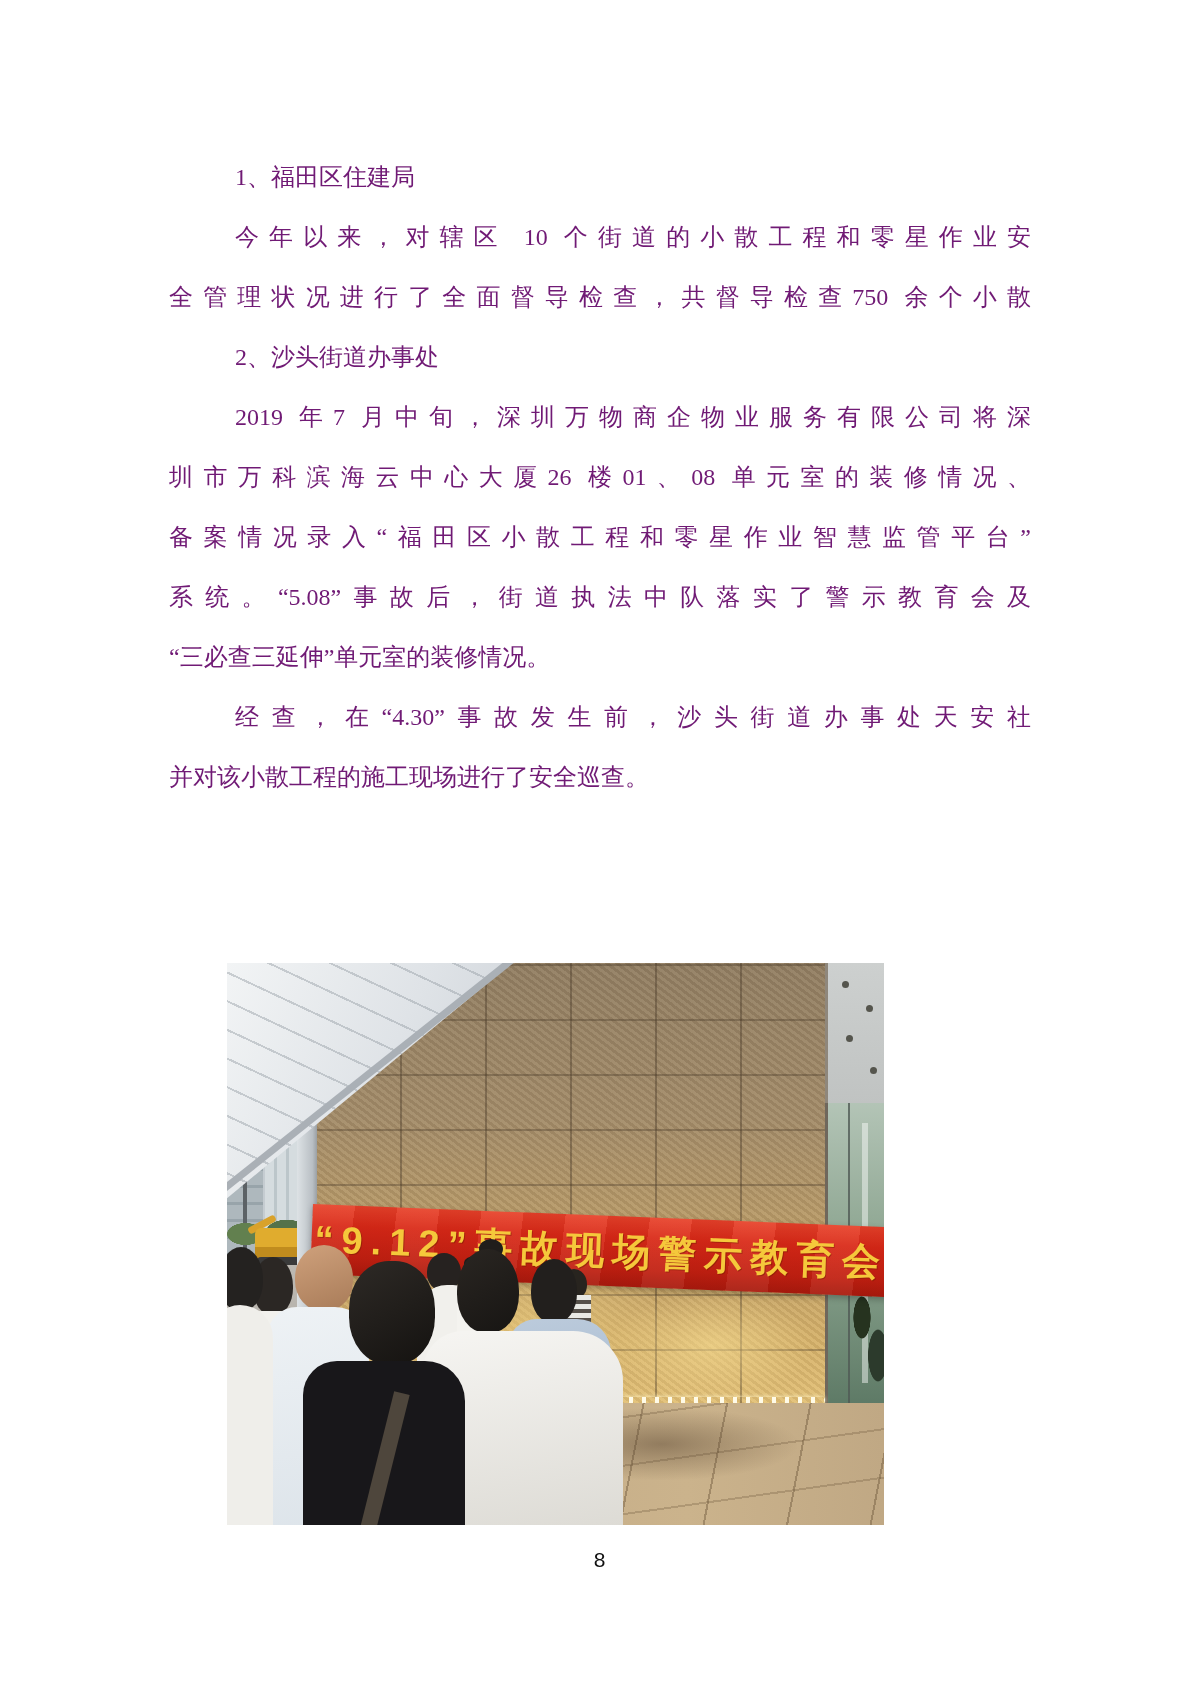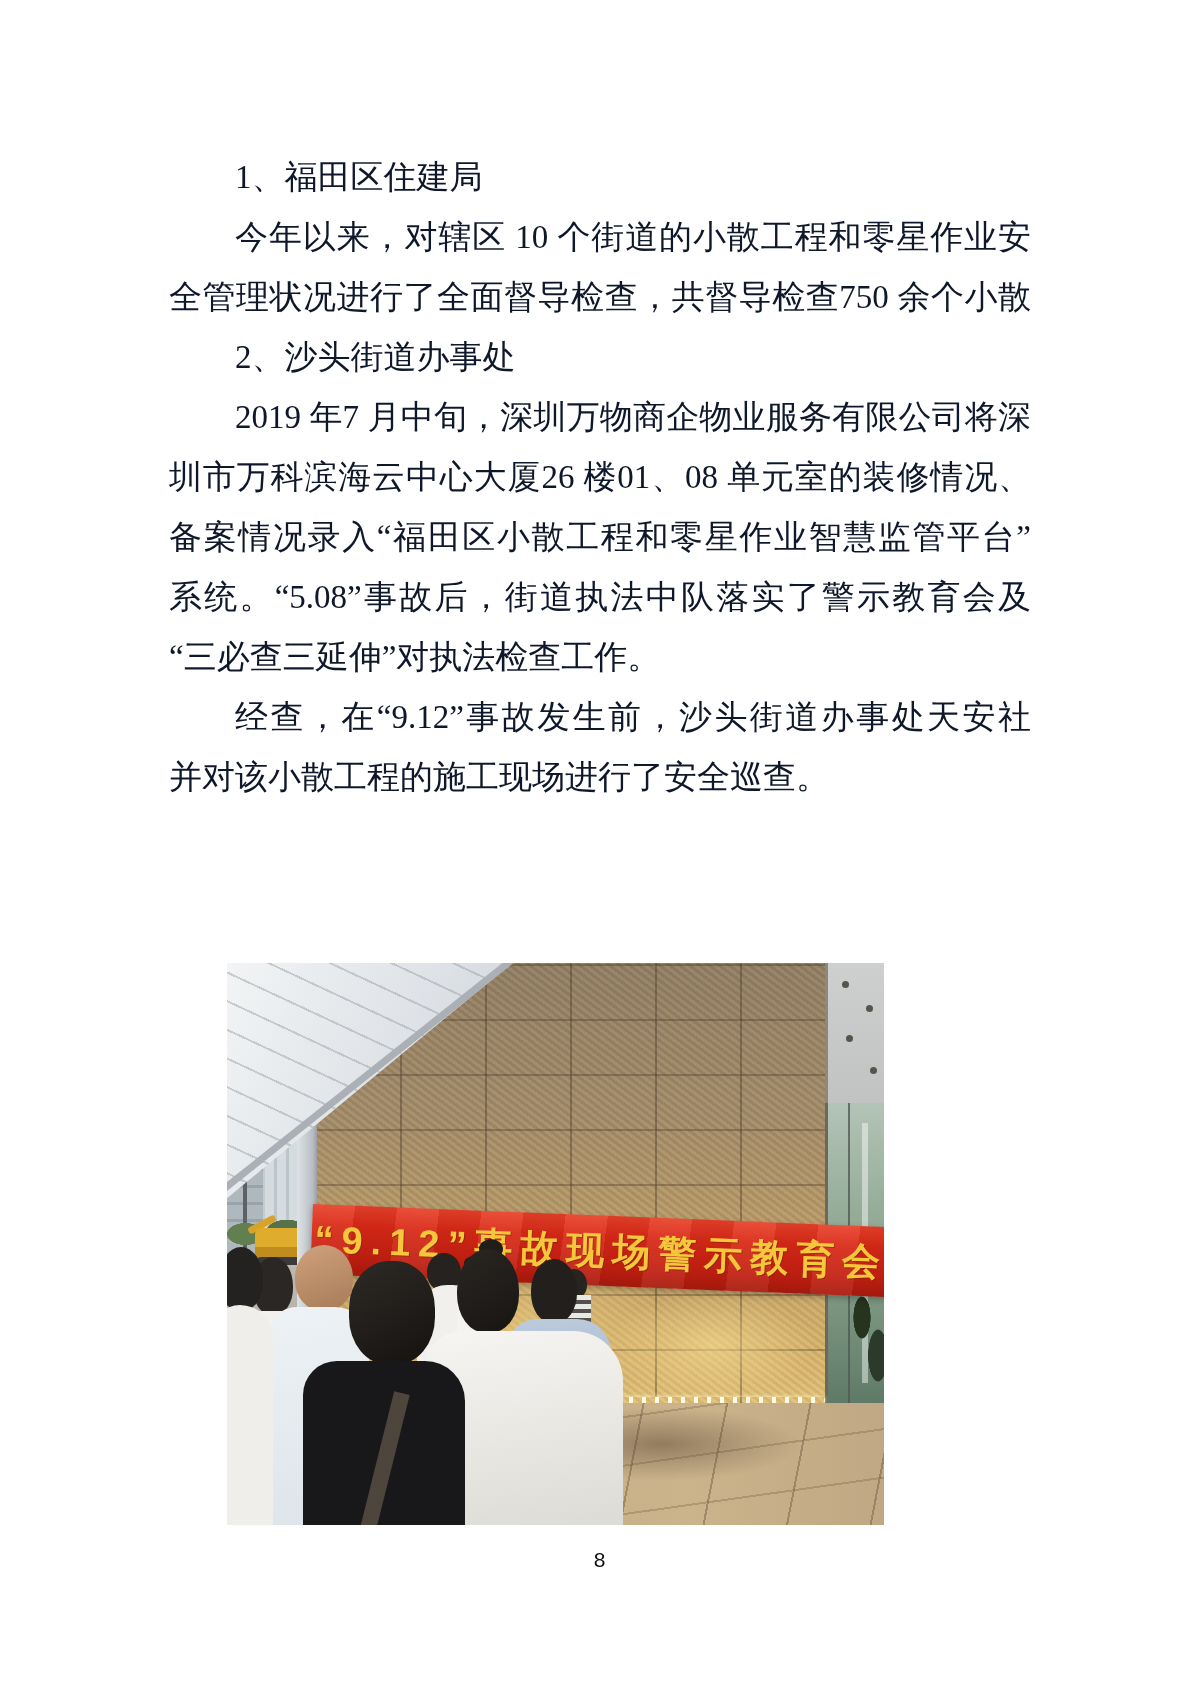--- a/index.html
+++ b/index.html
@@ -3,21 +3,21 @@
 <meta charset="utf-8">
 <style>
   html,body{margin:0;padding:0;}
   body{
     width:1199px;height:1696px;position:relative;background:#ffffff;
     font-family:"Liberation Serif","DejaVu Serif",serif;overflow:hidden;
   }
   
   .doc-body{
     position:absolute;left:169px;top:147px;width:862px;
-    font-size:33px;line-height:60px;color:#0f172a;
+    font-size:24px;line-height:60px;color:#701a75;
   }
   .line{white-space:nowrap;text-align:justify;text-align-last:justify;}
   .line.last{text-align-last:left;white-space:normal;}
   .line.indent{text-indent:66px;}
   
   .page-num{
     position:absolute;left:0;top:1548px;width:100%;text-align:center;
     font-size:21px;color:#111;font-family:"Liberation Sans","DejaVu Sans",sans-serif;
   }
   
@@ -143,22 +143,22 @@
 
 <div class="doc-body">
     <div class="line indent last">1、福田区住建局</div>
     <div class="line indent">今年以来，对辖区 10 个街道的小散工程和零星作业安</div>
     <div class="line">全管理状况进行了全面督导检查，共督导检查750 余个小散</div>
     <div class="line indent last">2、沙头街道办事处</div>
     <div class="line indent">2019 年7 月中旬，深圳万物商企物业服务有限公司将深</div>
     <div class="line">圳市万科滨海云中心大厦26 楼01、08 单元室的装修情况、</div>
     <div class="line">备案情况录入“福田区小散工程和零星作业智慧监管平台”</div>
     <div class="line">系统。“5.08”事故后，街道执法中队落实了警示教育会及</div>
-    <div class="line last">“三必查三延伸”对执法检查工作。</div>
-    <div class="line indent">经查，在“9.12”事故发生前，沙头街道办事处天安社</div>
+    <div class="line last">“三必查三延伸”单元室的装修情况。</div>
+    <div class="line indent">经查，在“4.30”事故发生前，沙头街道办事处天安社</div>
     <div class="line last">并对该小散工程的施工现场进行了安全巡查。</div>
   </div>
 
 <div class="photo">
   <div class="street">
     <div class="bldg-far" style="position:absolute;"></div>
     <div class="bldg-near" style="position:absolute;"></div>
     <div class="street-pole" style="position:absolute;"></div>
     <div class="pavement" style="position:absolute;"></div>
     <div class="trees" style="position:absolute;"></div>

